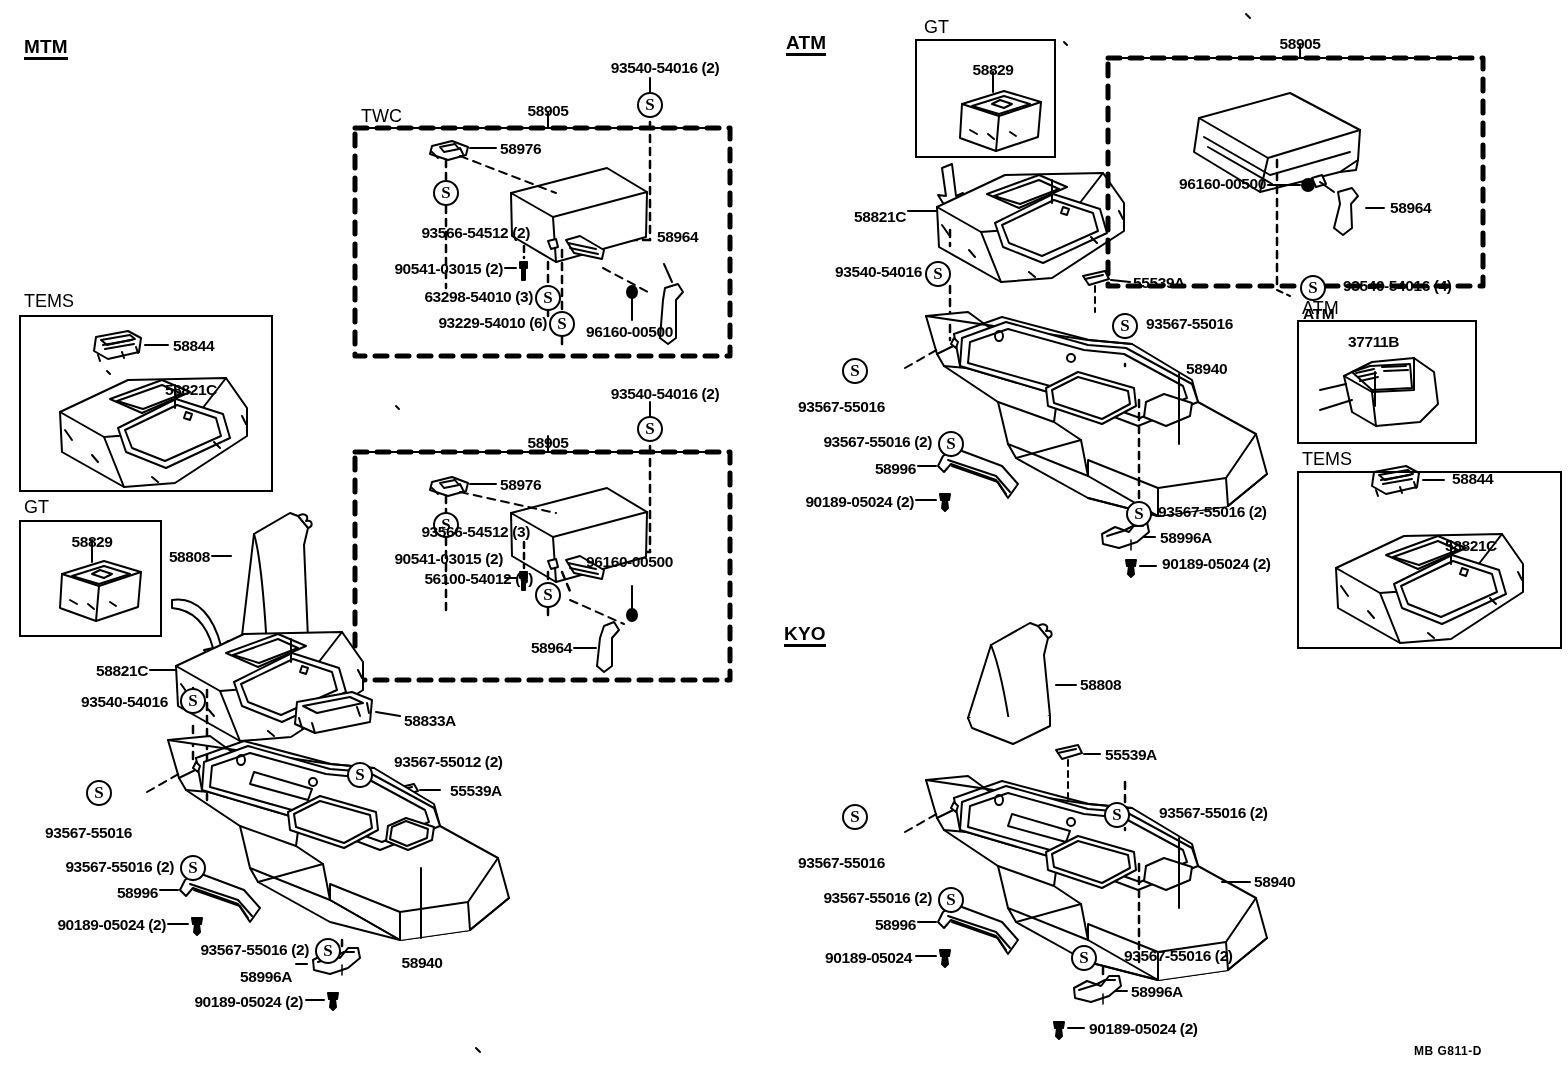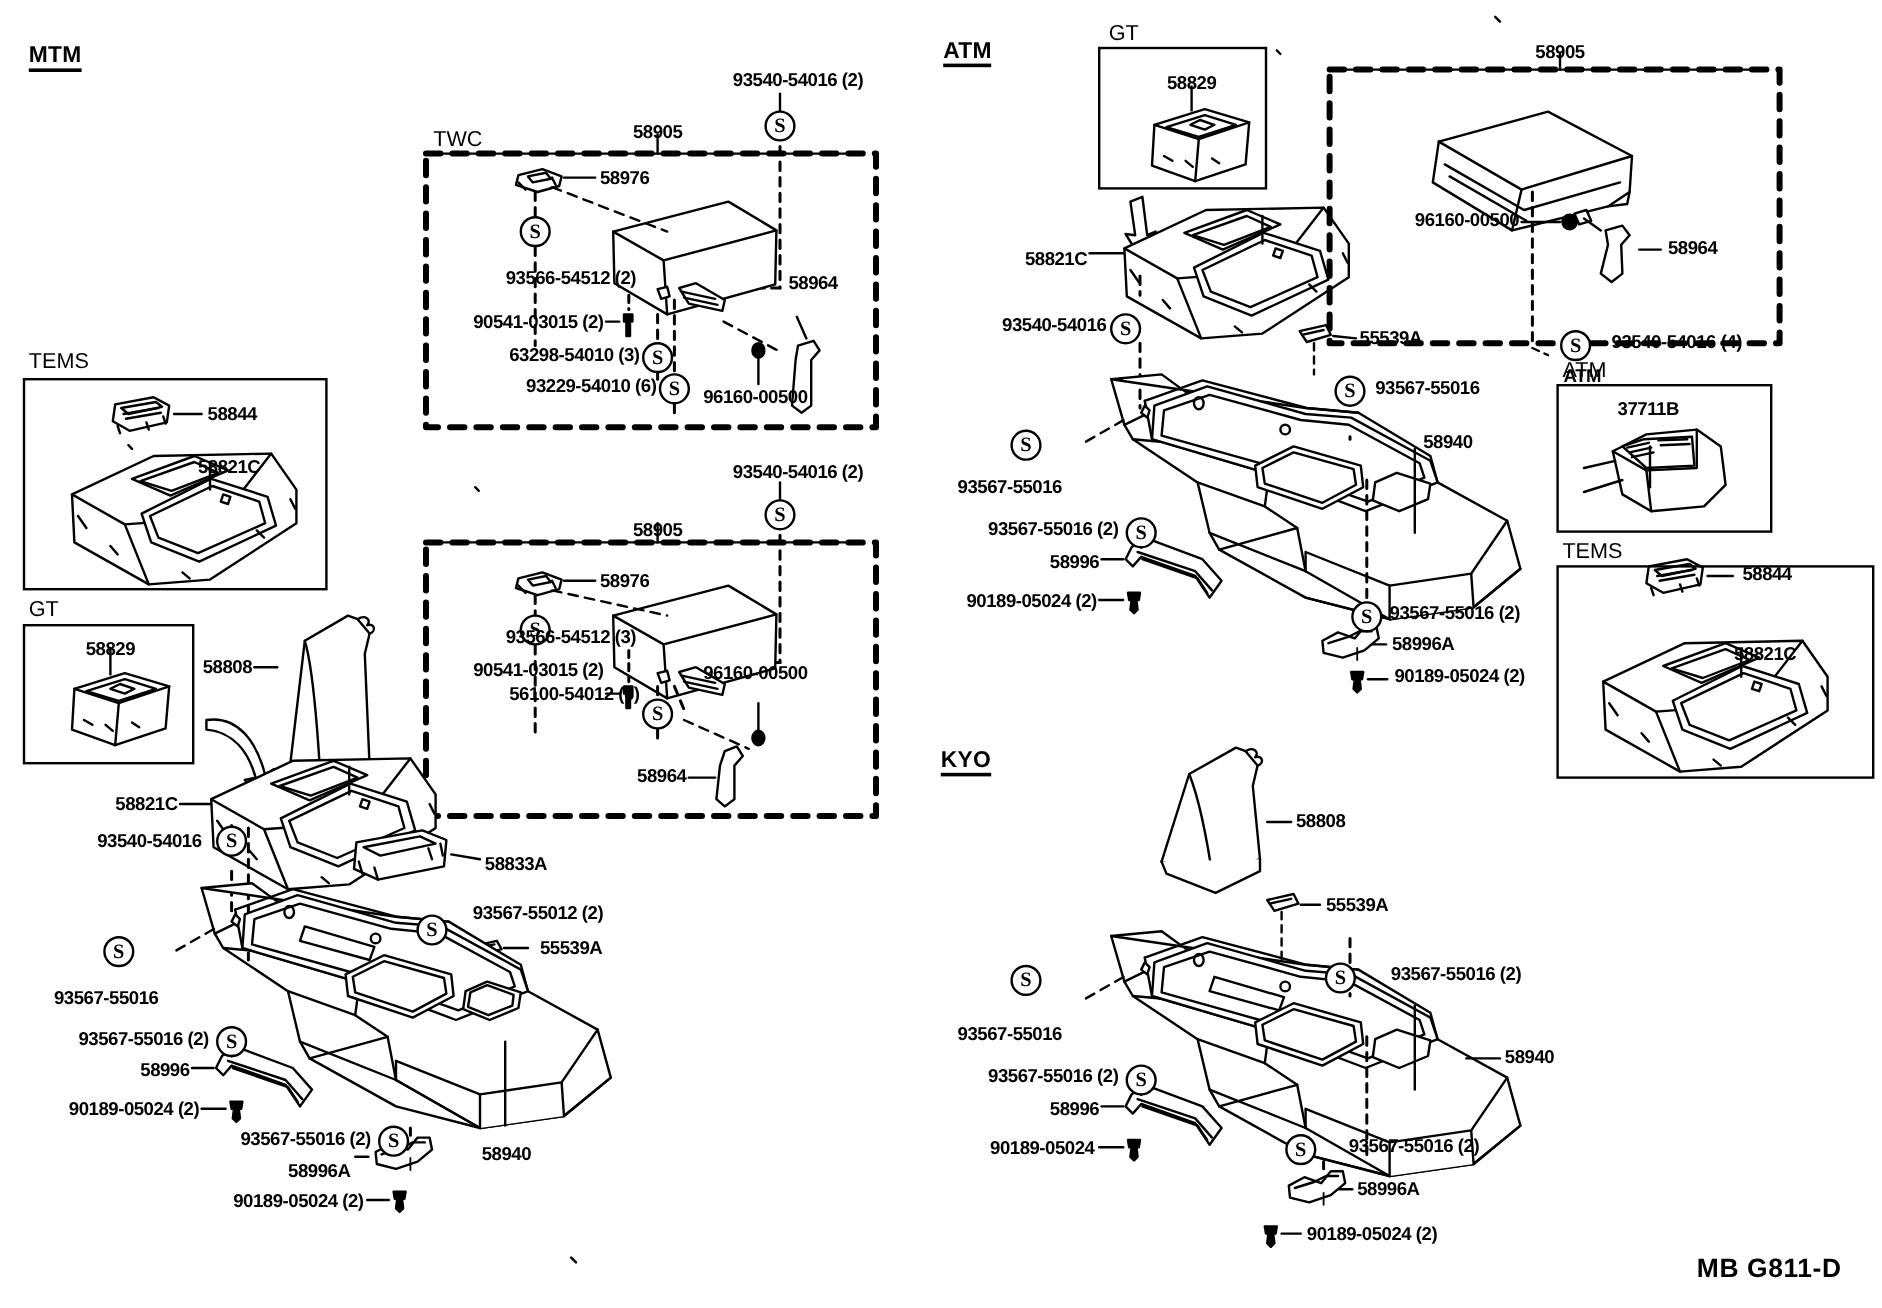--- a/index.html
+++ b/index.html
@@ -39,21 +39,21 @@
     position:absolute;
     font-weight:normal;
     font-size:18px;
     line-height:1;
     white-space:nowrap;
   }
   .solidbox{position:absolute;border:2px solid #000;box-sizing:border-box;background:transparent;}
   .footer{
     position:absolute;
     font-weight:bold;
-    font-size:22px;
+    font-size:12px;
     letter-spacing:0.5px;
     white-space:nowrap;
   }
   
   .scirc{
     position:absolute;
     width:26px;height:26px;
     border:2.5px solid #000;
     border-radius:50%;
     box-sizing:border-box;

